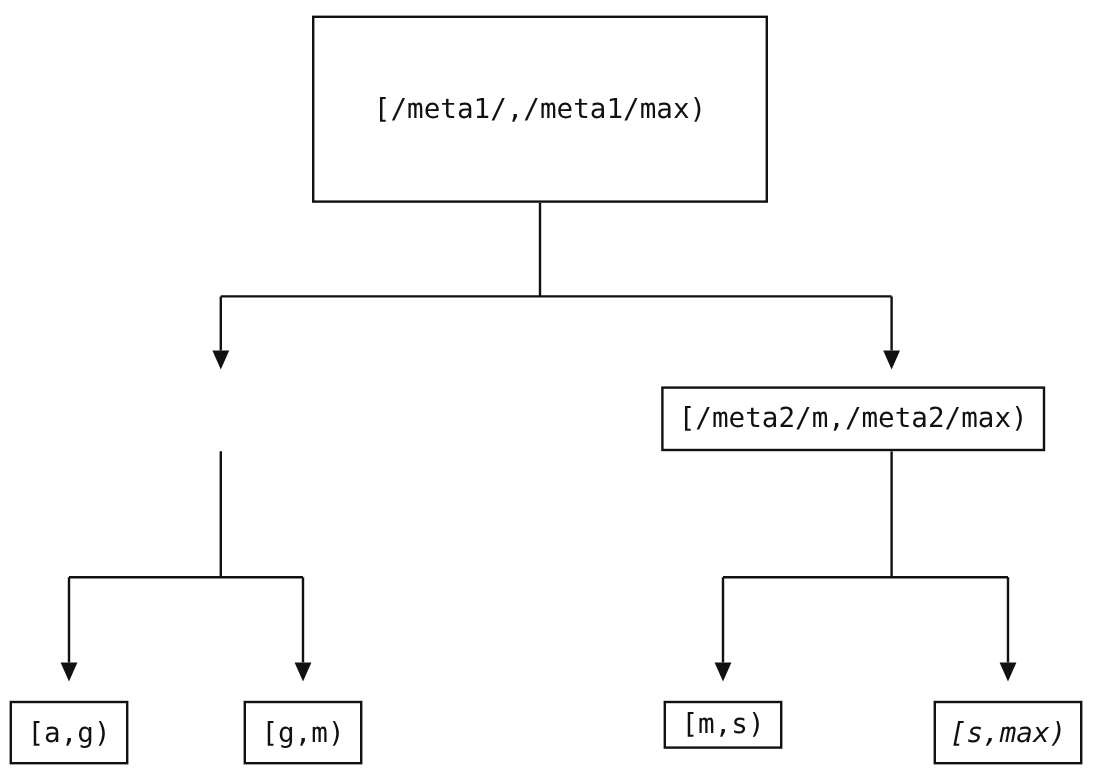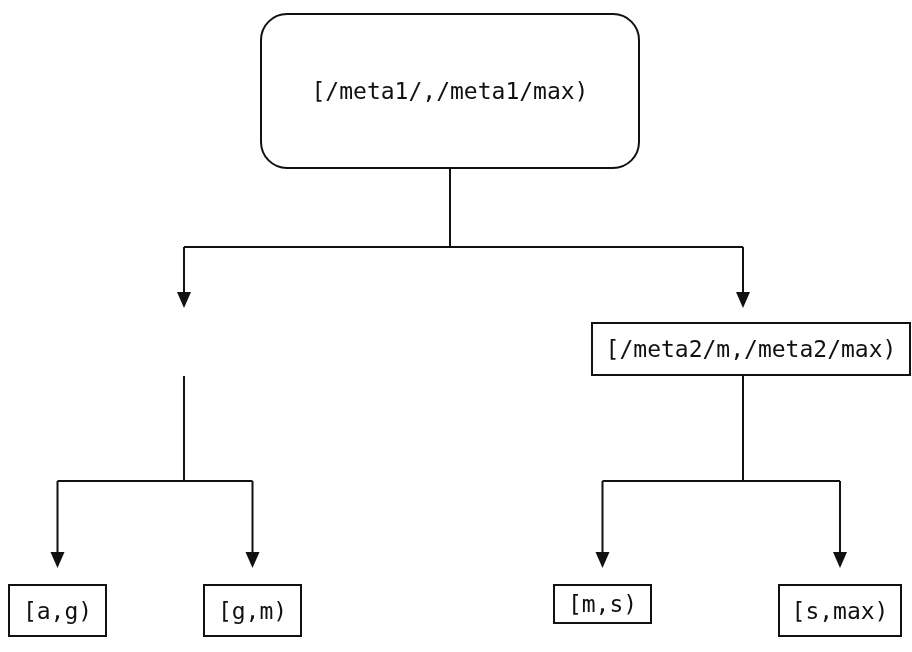--- a/index.html
+++ b/index.html
@@ -23,27 +23,27 @@
     border: 2px solid #111111;
     background: #ffffff;
     color: #111111;
     display: flex;
     align-items: center;
     justify-content: center;
     font-size: 23px;
     white-space: nowrap;
     z-index: 2;
   }
-  #node-root      { left: 260px; top: 13px;  width: 380px; height: 156px; border-radius: 27px; }
+  #node-root      { left: 260px; top: 13px;  width: 380px; height: 156px; }
   #node-mid-left  { left: 22px;  top: 322px; width: 324px; height: 54px; }
-  #node-mid-right { left: 591px; top: 322px; width: 320px; height: 54px; }
+  #node-mid-right { left: 551px; top: 322px; width: 320px; height: 54px; }
   #node-leaf-ag   { left: 8px;   top: 584px; width: 99px;  height: 53px; }
   #node-leaf-gm   { left: 203px; top: 584px; width: 99px;  height: 53px; }
   #node-leaf-ms   { left: 553px; top: 584px; width: 99px;  height: 40px; }
-  #node-leaf-smax { left: 778px; top: 584px; width: 124px; height: 53px; }
+  #node-leaf-smax { left: 778px; top: 584px; width: 124px; height: 53px; font-style: italic; }
   .edge-line { stroke: #111111; stroke-width: 2; fill: none; }
   .edge-arrow { fill: #111111; stroke: none; }
 </style>
 </head>
 <body>
 
 <div class="canvas">
 
   <svg class="edges" viewBox="0 0 912 652" xmlns="http://www.w3.org/2000/svg">
 

